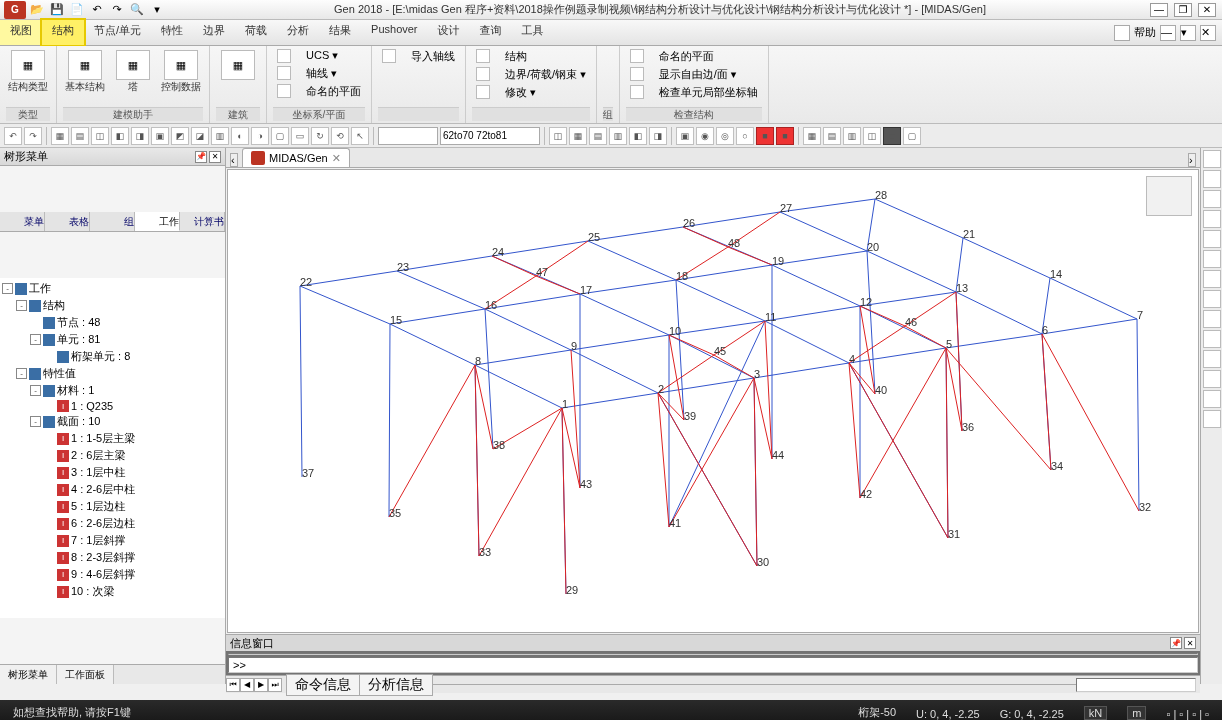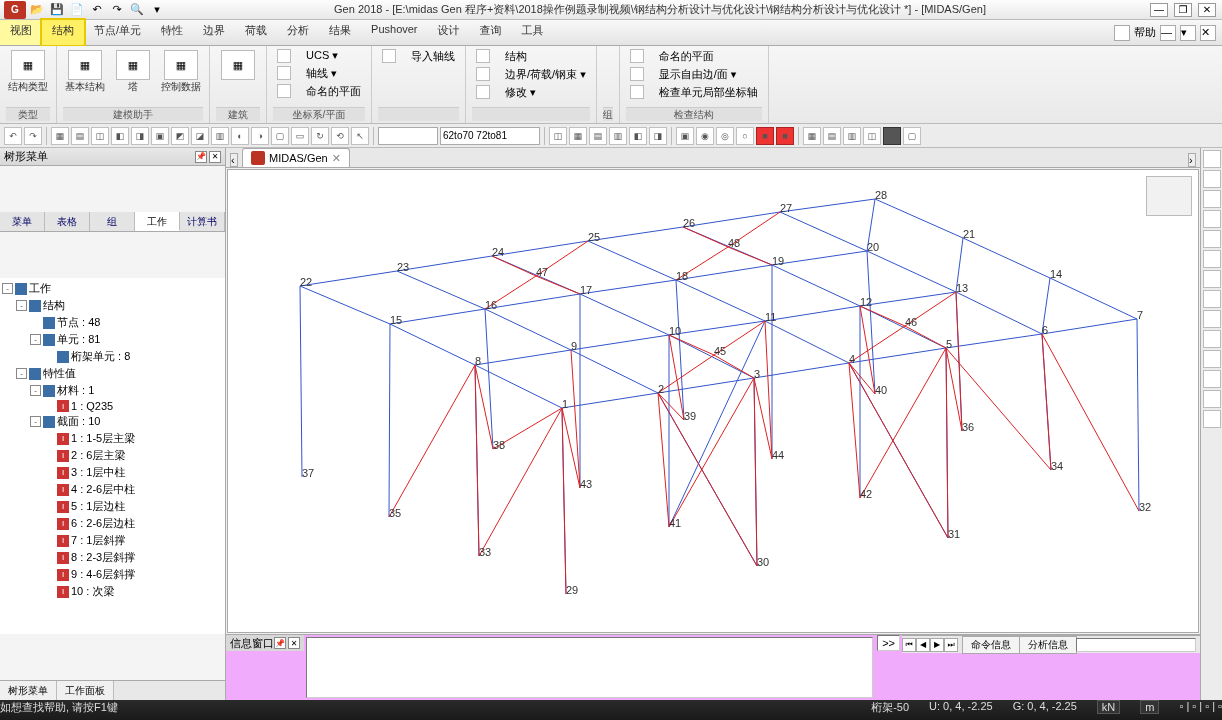--- a/index.html
+++ b/index.html
@@ -43,21 +43,21 @@
 .toolbar .sep{width:1px;height:18px;background:#bbb;margin:0 2px;}
 .toolbar input{height:18px;border:1px solid #aaa;padding:0 2px;font-size:10px;}
 
 
 .workarea { flex:1; display:flex; min-height:0; }
 .leftpane { width:226px; background:#f4f4f4; border-right:1px solid #aaa; display:flex; flex-direction:column;gap:46px;}
 .leftpane .hdr{height:18px;background:linear-gradient(#e8e8e8,#d8d8d8);border-bottom:1px solid #aaa;display:flex;align-items:center;padding:0 4px;justify-content:space-between;}
 .leftpane .hdr .hbtns{display:flex;gap:2px;}
 .leftpane .hdr .hbtns span{width:12px;height:12px;border:1px solid #888;background:#fff;font-size:8px;display:flex;align-items:center;justify-content:center;}
 .lefttabs{height:20px;display:flex;border-bottom:1px solid #aaa;}
-.lefttabs .lt{flex:1;text-align:center;padding:3px 0;background:#e4e4e4;border-right:1px solid #bbb;font-size:10px;cursor:pointer;color:#006;}
+.lefttabs .lt{flex:1;text-align:right;padding:3px 0;background:#e4e4e4;border-right:1px solid #bbb;font-size:10px;cursor:pointer;color:#006;}
 .lefttabs .lt.active{background:#fff;border-bottom:1px solid #fff;color:#000;}
 .tree{flex:1;overflow:auto;background:#fff;padding:2px;}
 .tnode{display:flex;align-items:center;gap:2px;padding:1px 0;white-space:nowrap;cursor:pointer;}
 .tnode .exp{width:11px;height:11px;border:1px solid #888;font-size:8px;display:flex;align-items:center;justify-content:center;color:#444;background:#fff;}
 .tnode .tico{width:12px;height:12px;background:#3a6ea5;}
 .tnode .tico.I{background:#c33;color:#fff;font-size:8px;display:flex;align-items:center;justify-content:center;}
 .tnode .tlab{font-size:11px;}
 .ind1{padding-left:14px;} .ind2{padding-left:28px;} .ind3{padding-left:42px;}
 .leftbottabs{height:20px;display:flex;background:#e8e8e8;border-top:1px solid #aaa;}
 .leftbottabs .bt{padding:3px 8px;border-right:1px solid #bbb;font-size:10px;background:#f0f0f0;cursor:pointer;}
@@ -65,36 +65,36 @@
 .center{flex:1;display:flex;flex-direction:column;min-width:0;}
 .doctabs{height:22px;background:#e8e8e8;border-bottom:1px solid #aaa;display:flex;align-items:end;padding:0 4px;}
 .doctab{background:#fff;border:1px solid #aaa;border-bottom:none;padding:2px 8px;display:flex;align-items:center;gap:4px;border-radius:3px 3px 0 0;}
 .doctab .dico{width:14px;height:14px;background:#b32;border-radius:2px;}
 .doctab .close{color:#888;cursor:pointer;}
 .canvas{flex:1;background:#fff;position:relative;border:1px solid #aaa;margin:1px;}
 .canvas svg{width:100%;height:100%;}
 .nodelabel{font-size:11px;fill:#333;font-family:Arial;}
 .navcube{position:absolute;top:6px;right:6px;width:46px;height:40px;border:1px solid #bbb;background:rgba(240,240,240,0.9);}
 
-.msgpane{height:78px;border-top:1px solid #aaa;display:flex;flex-direction:row;background:#f0abfc;}
+.msgpane{height:78px;border-top:1px solid #aaa;display:flex;flex-direction:column;background:#737373;}
 .msgpane .mhdr{height:16px;background:#d8d8d8;display:flex;align-items:center;padding:0 4px;justify-content:space-between;font-size:10px;}
 .msgpane .mhdr .mbtns{display:flex;gap:2px;}
 .msgpane .mhdr .mbtns span{width:12px;height:12px;border:1px solid #888;background:#fff;font-size:8px;display:flex;align-items:center;justify-content:center;}
 .msgpane .marea{flex:1;background:#fff;border:1px inset #ccc;margin:2px;overflow:auto;}
 .msgpane .prompt{height:16px;background:#fff;border:1px inset #ccc;margin:0 2px 2px;padding:0 4px;display:flex;align-items:center;}
 .msgtabs{height:18px;display:flex;align-items:center;background:#e8e8e8;border-top:1px solid #aaa;}
 .msgtabs .nav{display:flex;gap:0;margin-right:4px;}
 .msgtabs .nav span{width:14px;height:14px;border:1px solid #aaa;background:#fff;font-size:8px;display:flex;align-items:center;justify-content:center;}
-.msgtabs .mt{padding:1px 8px;border:1px solid #aaa;background:#f4f4f4;font-size:10px;margin-right:-1px;cursor:pointer;}
+.msgtabs .mt{padding:1px 8px;border:1px solid #aaa;background:#f4f4f4;font-size:14px;margin-right:-1px;cursor:pointer;}
 
 .righttoolbar{width:22px;background:#ececec;border-left:1px solid #aaa;display:flex;flex-direction:column;gap:2px;padding:2px;}
 .righttoolbar .rico{width:18px;height:18px;border:1px solid #bbb;background:#fff;}
 
 
-.statusbar{height:20px;background:linear-gradient(#2a2a2a,#1a1a1a);color:#ddd;display:flex;align-items:flex-start;font-size:10px;padding:0 0;gap:20px;}
+.statusbar{height:20px;background:linear-gradient(#2a2a2a,#1a1a1a);color:#ddd;display:flex;align-items:flex-end;font-size:10px;padding:0 13px;gap:20px;margin-top:16px;}
 .statusbar .sfill{flex:1;}
 .statusbar .sbox{background:#333;border:1px solid #555;padding:0 4px;height:14px;display:flex;align-items:center;}
 </style>
 </head>
 <body>
 
 <div class="titlebar">
   <div class="qat">
     <div class="app-icon">G</div>
     <div class="ico">📂</div>

